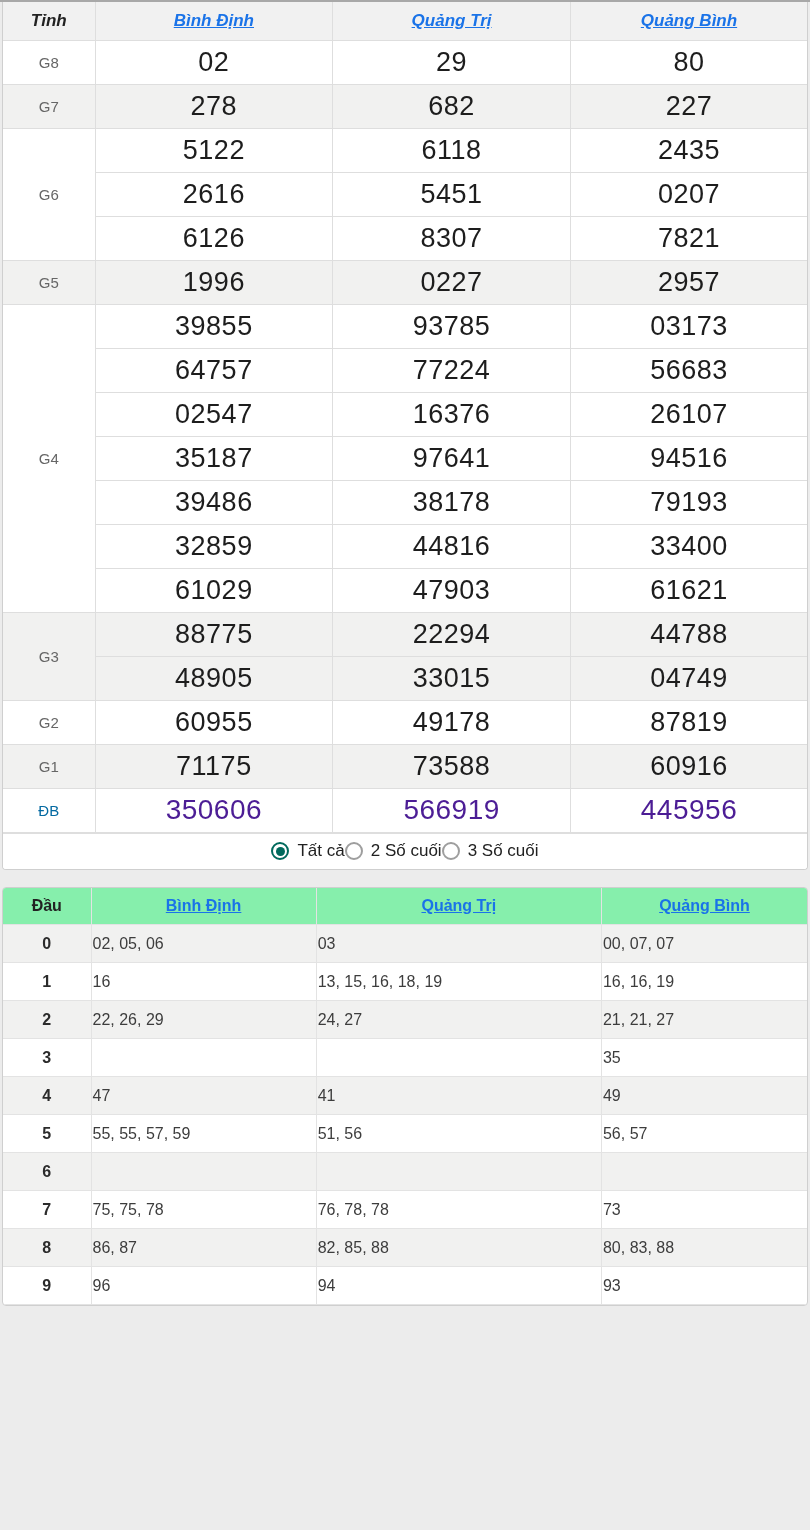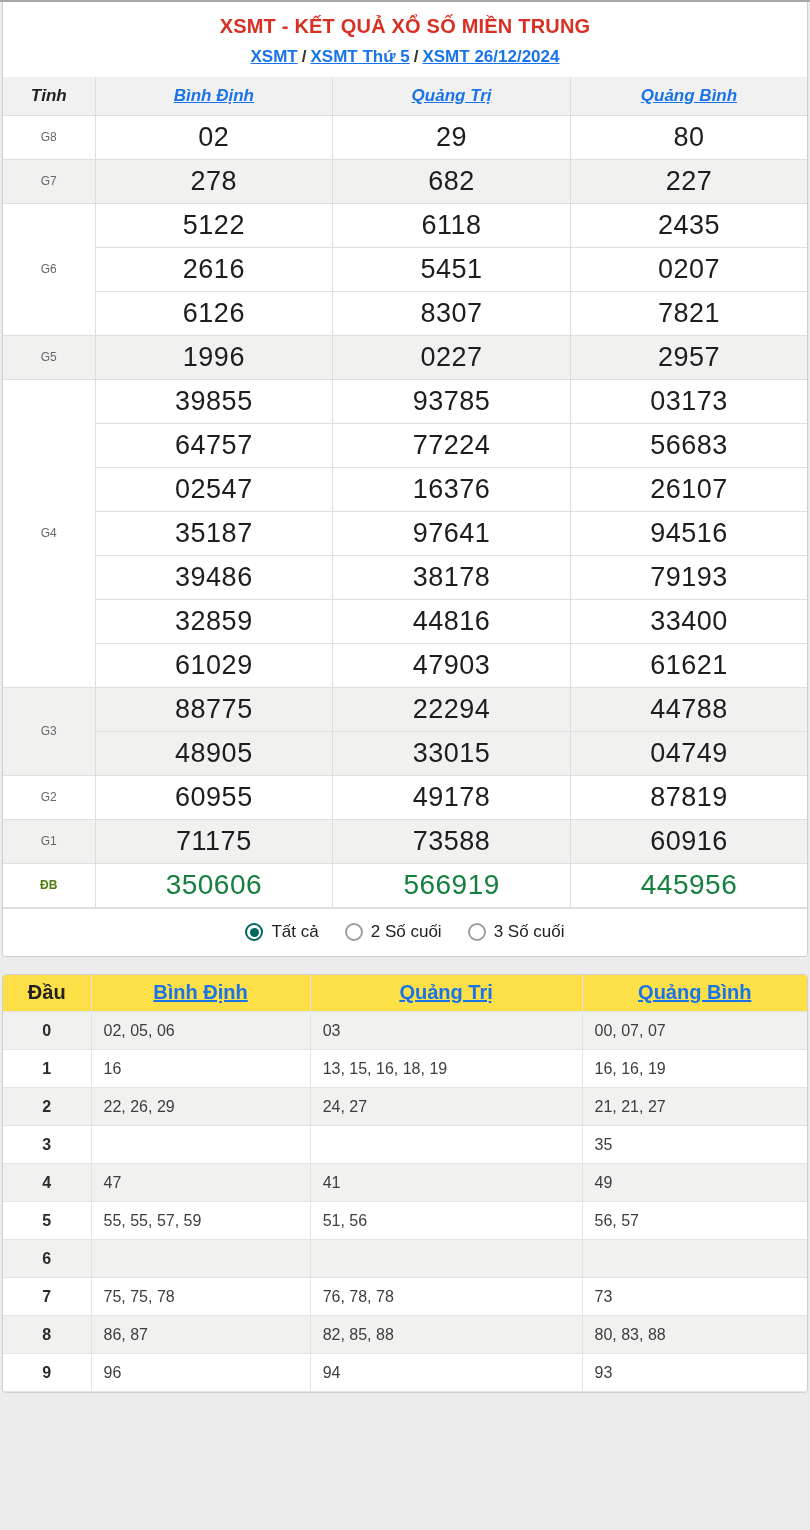--- a/index.html
+++ b/index.html
@@ -46,49 +46,48 @@
     font-size: 17px;
     text-align: center;
   }
   #results-table th.corner { color: #222; font-weight: 700; }
   #results-table th a {
     color: #1a73e8; font-weight: 700; text-decoration: underline; cursor: pointer;
   }
   #results-table col.label-col { width: 92px; }
   #results-table td.prize-label {
     color: #666;
-    font-size: 12px;
+    font-size: 15px;
     text-align: center;
     font-weight: 400;
   }
-  #results-table td.prize-label.special { color: #4d7c0f; font-weight: 700; }
+  #results-table td.prize-label.special { color: #0369a1; font-weight: 400; }
   #results-table td.num {
     height: 44px;
     text-align: center;
     font-size: 27px;
     font-weight: 400;
     color: #1d1d1d;
     letter-spacing: 0.5px;
   }
   #results-table tr.shaded td { background: #f1f1f0; }
   #results-table td.num.special {
-    color: #15803d;
+    color: #4c1d95;
     font-size: 28px;
   }
   #results-table td:first-child, #results-table th:first-child { border-left: none; }
   #results-table td:last-child, #results-table th:last-child { border-right: none; }
   #results-table tr:first-child th { border-top: none; font-style: italic; }
 
   
   .filter-row {
-    height: 48px;
+    height: 36px;
     display: flex;
     align-items: center;
     justify-content: center;
-    gap: 26px;
     border-top: 1px solid #dedede;
     background: #fff;
   }
   .radio-option {
     display: inline-flex; align-items: center; gap: 8px;
     font-size: 17px; color: #212121; cursor: pointer;
   }
   .radio-circle {
     width: 18px; height: 18px;
     border: 2px solid #9e9e9e;
@@ -99,50 +98,44 @@
   .radio-circle.checked { border-color: #00695c; }
   .radio-circle.checked::after {
     content: ""; width: 9px; height: 9px; border-radius: 50%;
     background: #00695c;
   }
 
   
   #dau-table th, #dau-table td { border: 1px solid #e3e3e3; }
   #dau-table th {
     height: 37px;
-    background: #fde047;
-    font-size: 20px;
+    background: #86efac;
+    font-size: 16px;
   }
   #dau-table th.corner { color: #222; font-weight: 700; }
   #dau-table th a {
     color: #1a73e8; font-weight: 700; text-decoration: underline; cursor: pointer;
   }
   #dau-table col.label-col { width: 88px; }
   #dau-table td { height: 38px; font-size: 16px; }
   #dau-table td.digit {
     text-align: center; font-weight: 700; color: #2b2b2b;
   }
   #dau-table td.vals {
-    text-align: left; padding-left: 12px; color: #3d3d3d;
+    text-align: left; padding-left: 1px; color: #3d3d3d;
   }
   #dau-table tr.shaded td { background: #f1f1f0; }
   #dau-table td:first-child, #dau-table th:first-child { border-left: none; }
   #dau-table td:last-child, #dau-table th:last-child { border-right: none; }
   #dau-table tr:first-child th { border-top: none; }
 </style>
 </head>
 <body>
 
 <div class="card main">
-  <div class="page-head">
-    <div class="page-title">XSMT - KẾT QUẢ XỔ SỐ MIỀN TRUNG</div>
-    <div class="breadcrumb">
-      <a>XSMT</a><span class="sep">/</span><a>XSMT Thứ 5</a><span class="sep">/</span><a>XSMT 26/12/2024</a>
-    </div>
-  </div>
 
   <table id="results-table">
     <colgroup>
       <col class="label-col">
         <col>
         <col>
         <col>
     </colgroup>
     <thead>
       <tr>

